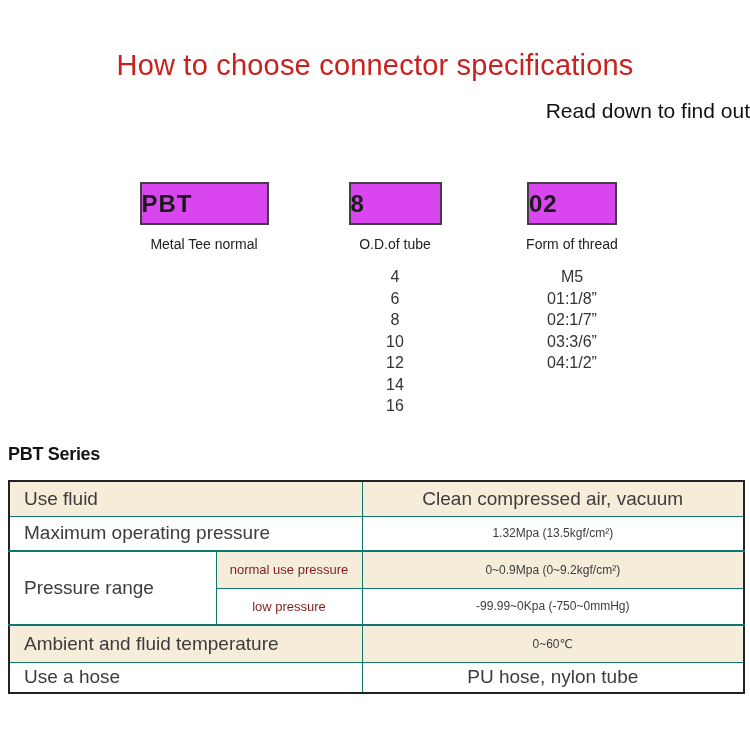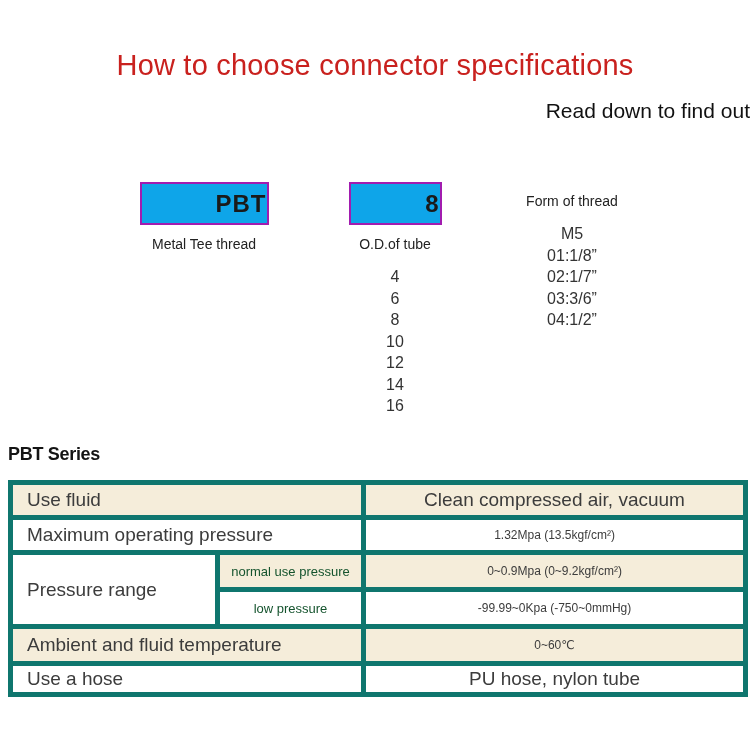--- a/index.html
+++ b/index.html
@@ -10,41 +10,41 @@
   .title{position:absolute;top:49px;left:0;width:750px;text-align:center;
          font-size:29px;font-weight:400;color:#c9211e;letter-spacing:0.2px;}
   .subtitle{position:absolute;top:99px;left:0;width:750px;text-align:right;
             font-size:21px;color:#111;}
 
   
   .sel-col{position:absolute;top:182px;display:flex;flex-direction:column;align-items:center;}
   .col-1{left:104px;width:200px;}
   .col-2{left:325px;width:140px;}
   .col-3{left:492px;width:160px;}
-  .code-box{border:2px solid #a21caf;background:#0ea5e9;display:flex;align-items:center;justify-content:flex-end;
+  .code-box{border:2px solid #404040;background:#d946ef;display:flex;align-items:center;justify-content:flex-start;
             height:39px;box-sizing:content-box;}
   .code-box span{font-weight:700;font-size:24px;color:#1a1a1a;letter-spacing:1px;}
   .box-1{width:125px;}
   .box-2{width:89px;}
   .box-3{width:86px;}
   .box-label{margin-top:11px;font-size:14px;color:#222;white-space:nowrap;}
   .opt-list{margin:14px 0 0 0;padding:0;list-style:none;text-align:center;}
   .opt-list li{font-size:16px;color:#333;line-height:21.5px;white-space:nowrap;}
 
   
   .series-heading{position:absolute;top:444px;left:8px;font-size:18px;font-weight:700;
                   color:#141414;letter-spacing:-0.3px;}
 
   
   .spec-table{position:absolute;top:480px;left:8px;width:735px;border-collapse:collapse;
               table-layout:fixed;}
-  .spec-table td{border:5px solid #0f766e;padding:0 0 0 0;color:#3c3c3c;vertical-align:middle;}
+  .spec-table td{border:1px solid #0f766e;padding:0 0 0 0;color:#3c3c3c;vertical-align:middle;}
   .spec-table{border:2px solid #222;}
   .spec-table .lbl{font-size:19px;padding-left:14px;text-align:left;}
-  .spec-table .sub-lbl{font-size:13px;text-align:center;color:#14532d;}
+  .spec-table .sub-lbl{font-size:13px;text-align:center;color:#7f1d1d;}
   .spec-table .val{text-align:center;}
   .beige{background:#f5edda;}
   .white{background:#ffffff;}
   tr.sep-thick td{border-top-width:2px;}
   .v-lg{font-size:19px;}
   .v-md{font-size:12px;}
   .v-sm{font-size:12px;}
   .r1{height:35px;} .r2{height:35px;} .r3{height:37px;} .r4{height:37px;}
   .r5{height:37px;} .r6{height:31px;}
 </style>
@@ -53,40 +53,43 @@
 
 <div id="page">
 
   <div class="title">How to choose connector specifications</div>
   <div class="subtitle">Read down to find out</div>
 
   <div class="sel-col col-1">
     <div class="code-box box-1">
       <span>PBT</span>
     </div>
-    <div class="box-label">Metal Tee thread</div>
+    <div class="box-label">Metal Tee normal</div>
   </div>
 
   <div class="sel-col col-2">
     <div class="code-box box-2">
       <span>8</span>
     </div>
     <div class="box-label">O.D.of tube</div>
     <ul class="opt-list">
       <li>4</li>
       <li>6</li>
       <li>8</li>
       <li>10</li>
       <li>12</li>
       <li>14</li>
       <li>16</li>
     </ul>
   </div>
 
   <div class="sel-col col-3">
+    <div class="code-box box-3">
+      <span>02</span>
+    </div>
     <div class="box-label">Form of thread</div>
     <ul class="opt-list">
       <li>M5</li>
       <li>01:1/8”</li>
       <li>02:1/7”</li>
       <li>03:3/6”</li>
       <li>04:1/2”</li>
     </ul>
   </div>
 

